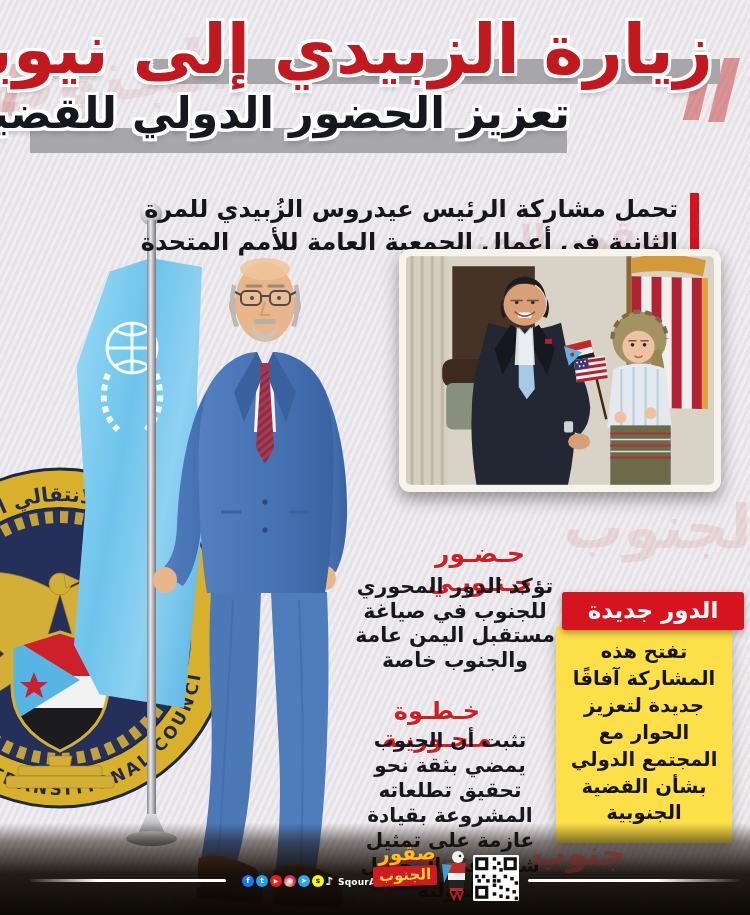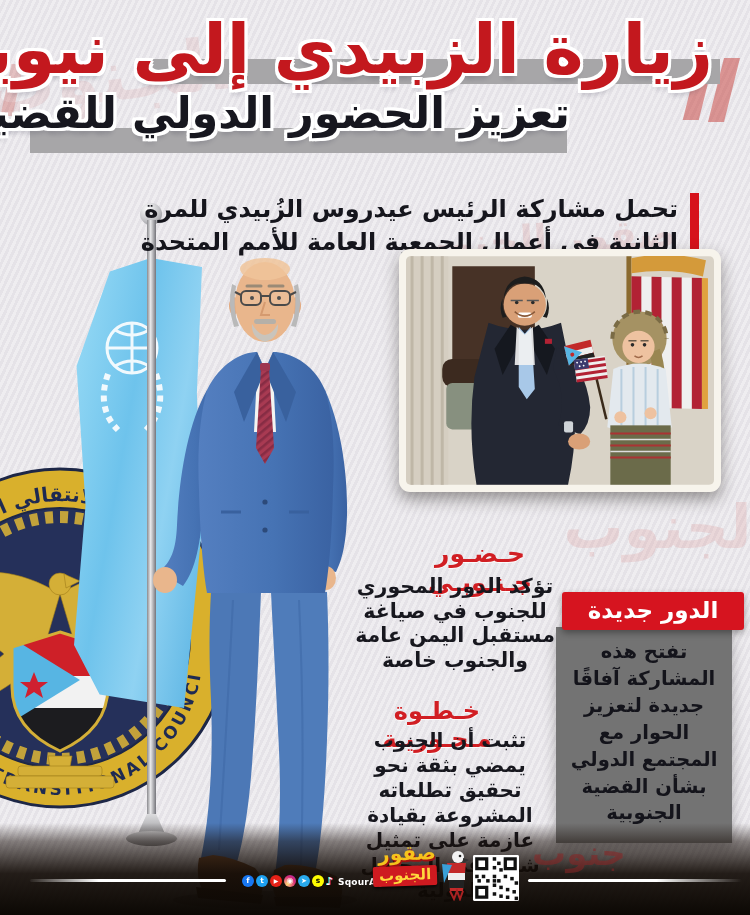--- a/index.html
+++ b/index.html
@@ -50,21 +50,21 @@
   .sec-title{position:absolute;direction:rtl;text-align:center;font-weight:bold;color:#d11e23;z-index:6;
     text-shadow:0 1px 0 rgba(255,255,255,.8);}
   .sec-body{position:absolute;direction:rtl;text-align:center;font-weight:bold;color:#17171e;z-index:6;}
   .s1t{left:386px;top:539px;width:188px;font-size:25px;}
   .s1b{left:352px;top:574px;width:206px;font-size:20.5px;line-height:1.2;}
   .s2t{left:350px;top:697px;width:174px;font-size:24px;}
   .s2b{left:342px;top:728px;width:216px;font-size:20px;line-height:1.25;}
   .newbox{position:absolute;left:556px;top:592px;width:182px;z-index:6;}
   .newbox-head{position:relative;left:6px;background:#d6141f;color:#ffffff;text-align:center;direction:rtl;
     font-size:23px;font-weight:bold;padding:5px 0 7px;border-radius:3px;box-shadow:0 3px 7px rgba(0,0,0,.35);}
-  .newbox-body{background:#737373;width:164px;margin-top:-3px;padding:12px 6px 16px;text-align:center;direction:rtl;
+  .newbox-body{background:#fde047;width:164px;margin-top:-3px;padding:12px 6px 16px;text-align:center;direction:rtl;
     font-size:19.5px;font-weight:bold;color:#14141b;line-height:1.38;box-shadow:0 5px 12px rgba(0,0,0,.28);}
   
   .man{position:absolute;left:143px;top:240px;z-index:4;}
   .stc{position:absolute;left:-112px;top:466px;z-index:1;}
   
   .footer{position:absolute;left:0;bottom:0;width:750px;height:92px;z-index:7;
     background:linear-gradient(180deg,rgba(24,14,8,0) 0%,rgba(24,14,8,.5) 20%,rgba(18,11,6,.92) 55%,#0c0804 100%);}
   .wm-f{position:absolute;left:532px;top:10px;font-size:34px;font-weight:bold;color:#8a2424;opacity:.55;direction:rtl;}
   .fline{position:absolute;top:56px;height:3px;border-radius:2px;}
   .fline-left{left:30px;width:196px;background:linear-gradient(90deg,rgba(255,255,255,.05),#fff 35%,#fff);}

